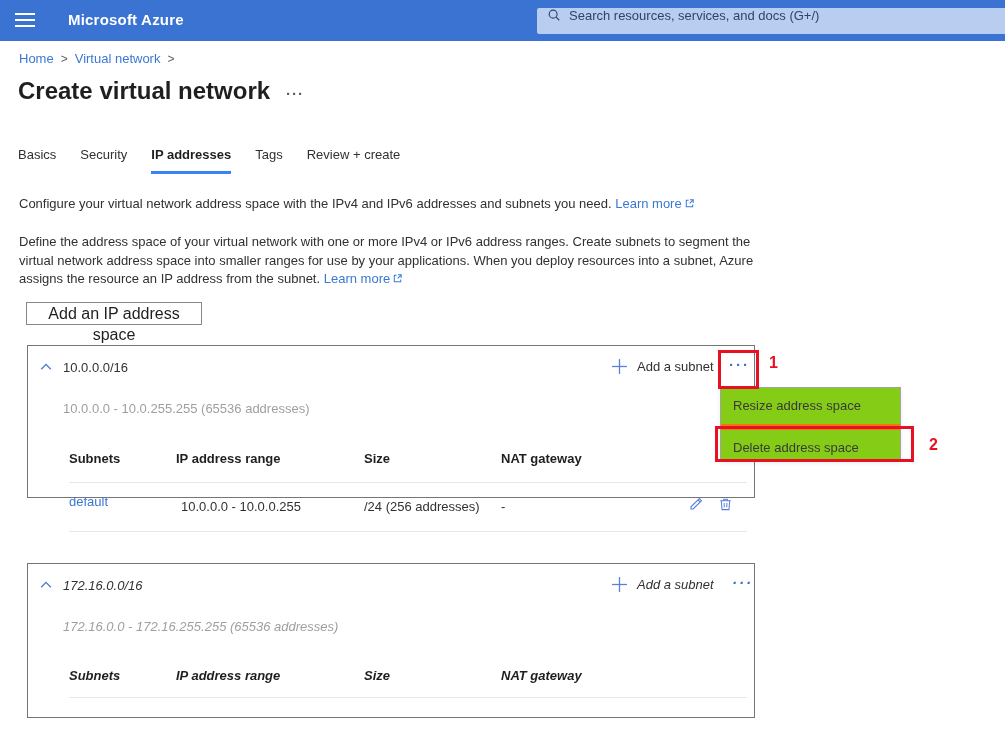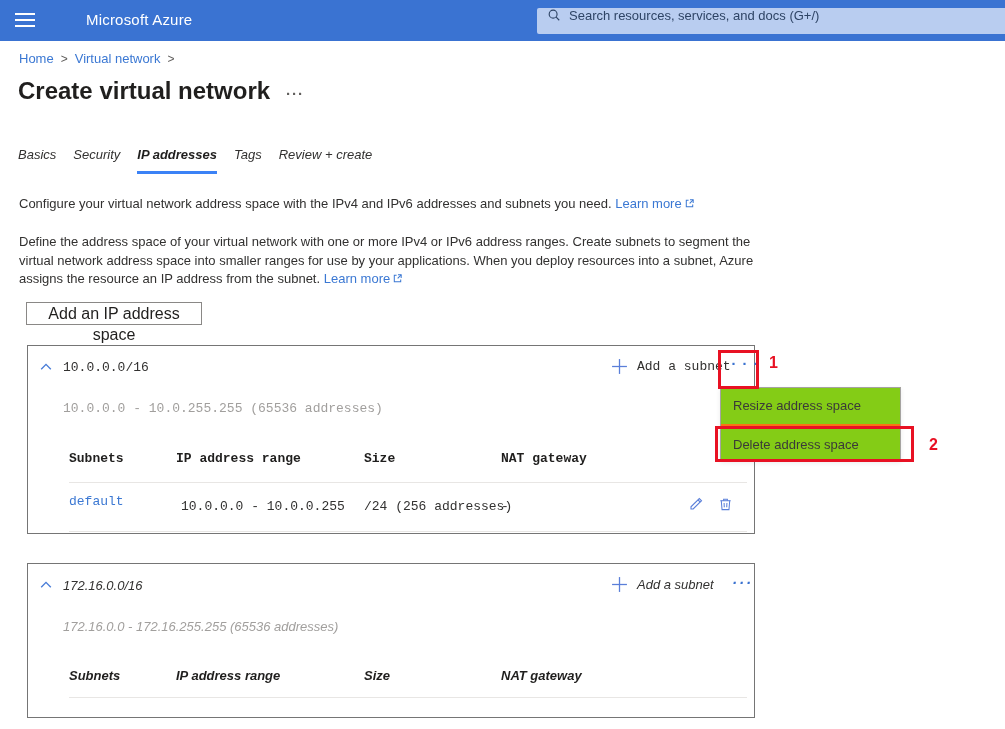--- a/index.html
+++ b/index.html
@@ -6,46 +6,46 @@
   html,body { width:1005px; height:729px; }
   body {
     font-family:"Liberation Sans", sans-serif;
     font-size:13px; color:#323130; background:#fff;
     position:relative; overflow:hidden;
   }
   
   .topbar { position:absolute; left:0; top:0; width:1005px; height:41px; background:#3a73d2; }
   .hamburger { position:absolute; left:15px; top:13px; width:20px; height:15px; cursor:pointer; }
   .hamburger .bar { width:20px; height:2px; background:#fff; margin-bottom:4px; }
-  .product-name { position:absolute; left:86px; top:11px; color:#fff; font-size:15px; font-weight:400; letter-spacing:.2px; }
+  .product-name { position:absolute; left:68px; top:11px; color:#fff; font-size:15px; font-weight:700; letter-spacing:.2px; }
   .searchbox { position:absolute; left:537px; top:8px; width:528px; height:26px; background:#b9cdf0; border-radius:2px;
                display:flex; align-items:flex-start; padding-left:10px; gap:8px; }
   .searchbox .ph { color:#2e4465; font-size:13px; }
   
   .breadcrumb { position:absolute; left:19px; top:51px; font-size:13px; }
   .breadcrumb a { color:#3b78d3; text-decoration:none; cursor:pointer; }
   .breadcrumb .sep { color:#605e5c; padding:0 7px; font-size:12px; }
   .page-title { position:absolute; left:18px; top:77px; font-size:24px; font-weight:700; color:#201f1e; }
   .title-ellipsis { position:absolute; left:286px; top:85px; color:#605e5c; font-size:15px; font-weight:700; letter-spacing:1px; cursor:pointer; }
   
-  .tabs { position:absolute; left:18px; top:147px; display:flex; gap:17px;font-style:italic; }
+  .tabs { position:absolute; left:18px; top:147px; display:flex; gap:24px; }
   .tab { padding-bottom:9px; color:#323130; cursor:pointer; }
   .tab.active { font-weight:700; color:#201f1e; border-bottom:3px solid #3b82f6; }
   
   .intro1 { position:absolute; left:19px; top:196px; width:760px; }
   .intro2 { position:absolute; left:19px; top:233px; width:752px; line-height:18.5px; }
   a.learnmore { color:#3b78d3; text-decoration:none; cursor:pointer; white-space:nowrap;margin-top:48px; }
   .ext-icon { display:inline-block; vertical-align:-1px; margin-left:2px; }
   
   .add-ip-btn { position:absolute; left:26px; top:302px; width:176px; height:23px; background:#fff;
                 border:1px solid #8a8886; font-size:16px; color:#201f1e; text-align:center; line-height:21px;
                 font-family:"Liberation Sans", sans-serif; cursor:pointer; }
   
   .card { position:absolute; left:27px; width:728px; background:#fff; border:1px solid #757575; }
-  .card1 { top:345px; height:189px;font-family:Liberation Mono, monospace; }
+  .card1 { top:345px; height:153px; }
   .card2 { top:563px; height:155px;font-style:italic; }
   .chev { position:absolute; left:11px; top:14px; cursor:pointer; }
   .cidr { position:absolute; left:35px; top:14px; color:#323130; }
   .addsub { position:absolute; left:583px; top:12px; display:flex; align-items:center; gap:9px; cursor:pointer; }
   .addsub .lbl { color:#323130; }
   .dots { position:absolute; top:10px; color:#3a72d0; font-size:15px; font-weight:700; letter-spacing:2px; cursor:pointer; }
   .card1 .dots { left:701px; }
   .card2 .dots { left:704px; }
   .range { position:absolute; left:35px; top:55px; color:#a19f9d; }
   .thead { position:absolute; top:105px; left:0; width:100%; font-weight:700; color:#201f1e; }
@@ -56,21 +56,21 @@
   .subnet-name { position:absolute; left:41px; top:148px; color:#3b78d3; cursor:pointer; }
   .subnet-range { position:absolute; left:153px; top:153px; }
   .subnet-size { position:absolute; left:336px; top:153px; }
   .subnet-nat { position:absolute; left:473px; top:153px; }
   .row-icon { position:absolute; top:150px; cursor:pointer; }
   .pencil { left:660px; } .trash { left:690px; }
   
   .context-menu { position:absolute; left:720px; top:387px; width:181px; background:#84cc16;
                   border:1px solid #a5a3a1; box-shadow:0 2px 5px rgba(0,0,0,.08); z-index:5; }
   .menu-item { height:36px; line-height:36px; padding-left:12px; color:#3b3a39; cursor:pointer; }
-  .menu-item + .menu-item { border-top:3px solid #f97316; }
+  .menu-item + .menu-item { border-top:6px solid #f97316; }
   
   .redbox { position:absolute; border:3px solid #e81123; z-index:6; pointer-events:none; }
   .redbox1 { left:718px; top:350px; width:41px; height:39px; }
   .redbox2 { left:715px; top:426px; width:199px; height:36px; }
   .annot-num { position:absolute; color:#e81123; font-weight:700; font-size:16px; z-index:6; }
   .num1 { left:769px; top:354px; }
   .num2 { left:929px; top:436px; }
   svg { display:block; }
 </style>
 </head>

